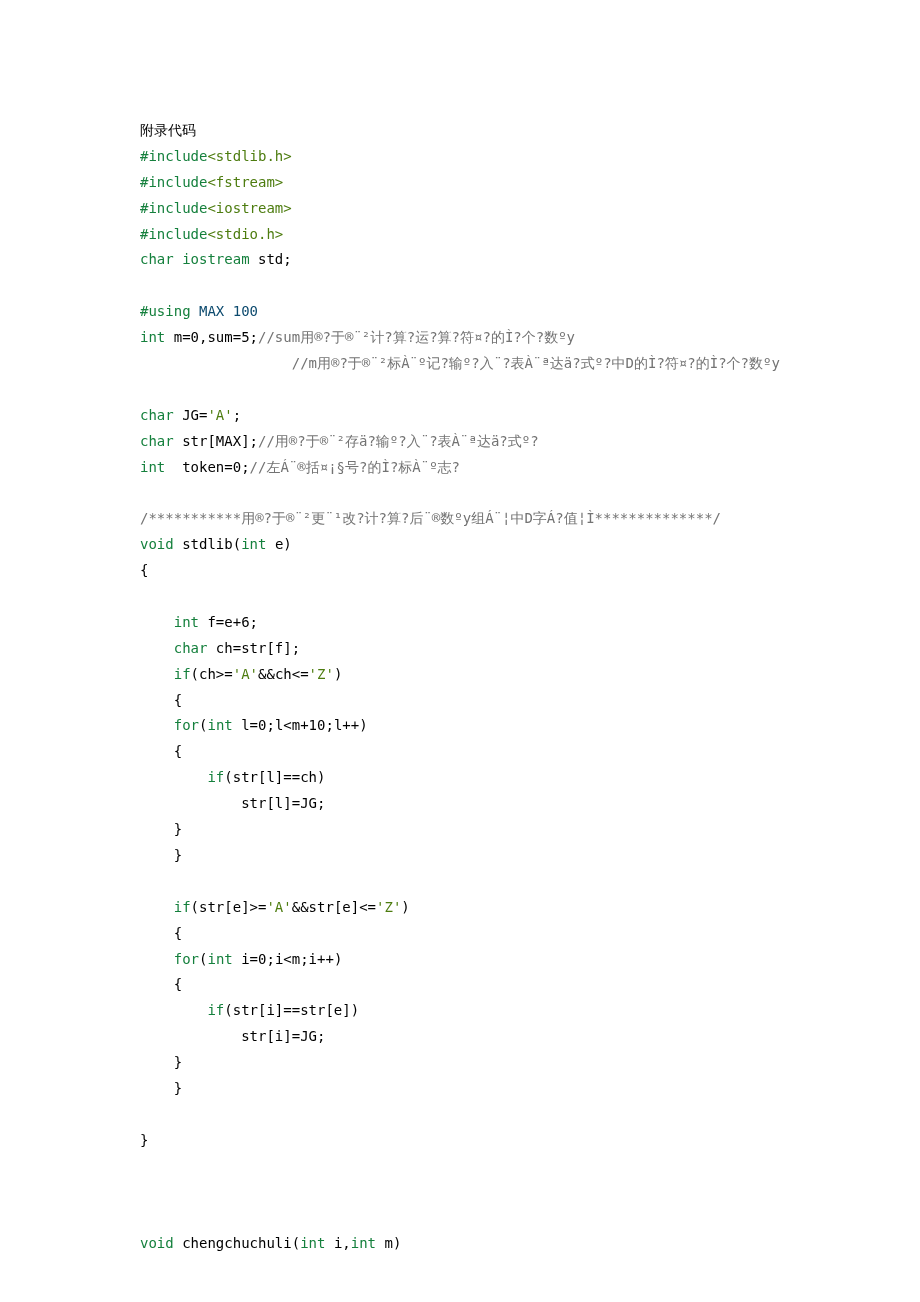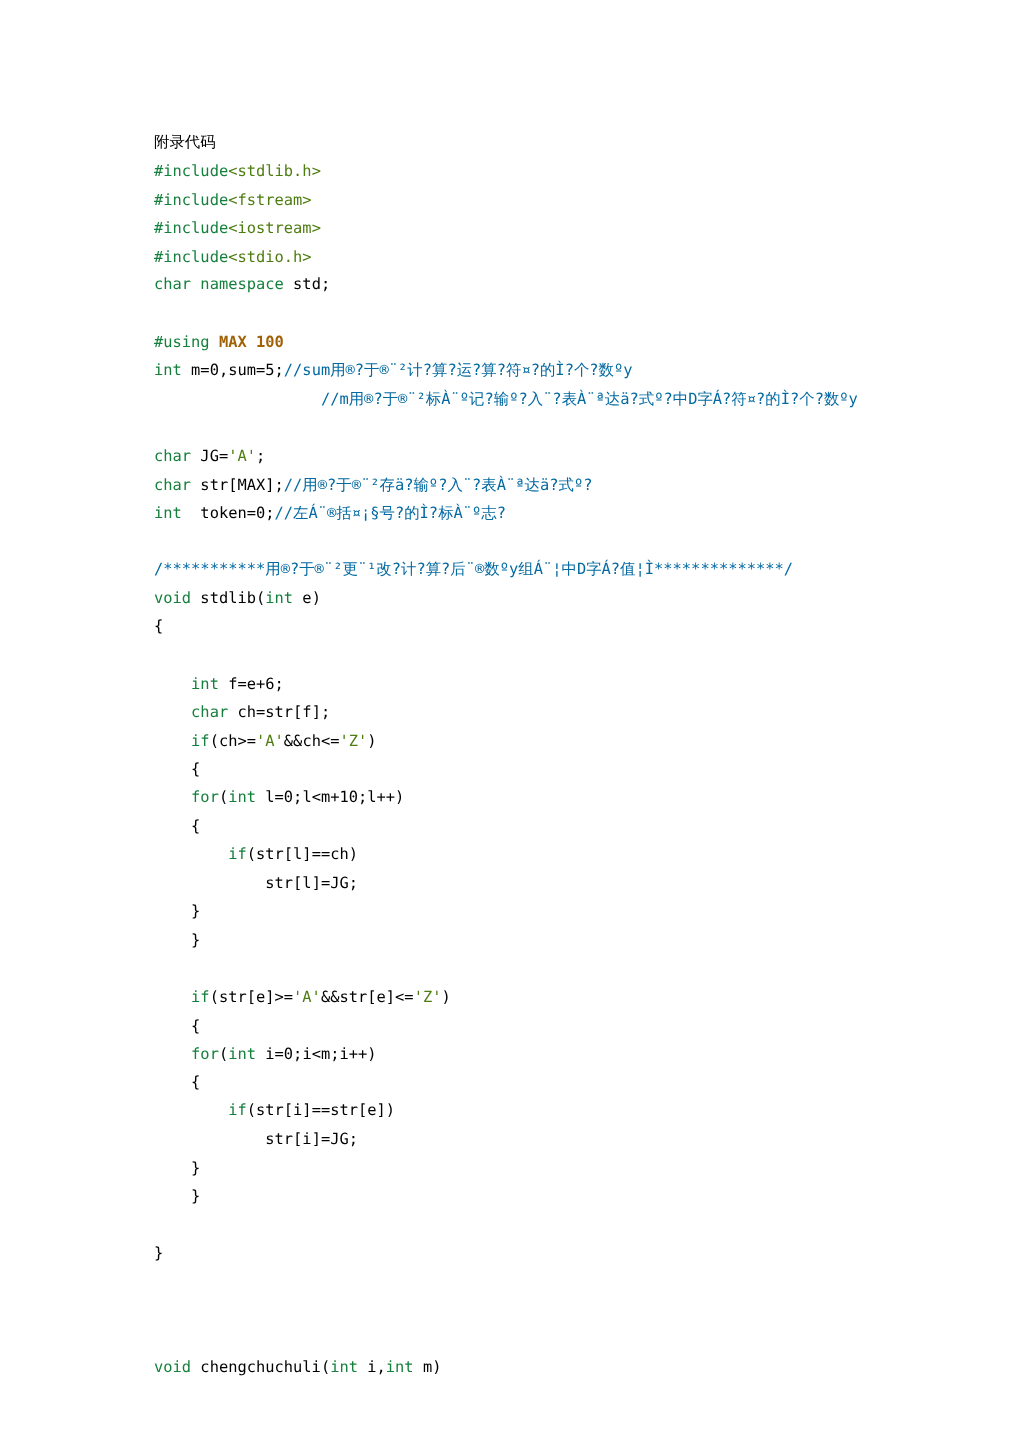--- a/index.html
+++ b/index.html
@@ -15,37 +15,37 @@
     width: 920px;
     min-height: 1302px;
     padding: 118px 140px 0 140px;
     box-sizing: border-box;
     white-space: pre;
   }
   .cn    { font-family: Liberation Serif, serif; }
   .mono  { font-family: "NSimSun","SimSun",Consolas,monospace; }
   .black  { color: #000000; }
   .blue   { color: #15803d; }
-  .cyan   { color: #a16207; font-weight: bold; }
+  .cyan   { color: #0c4a6e; }
   .brown  { color: #4d7c0f; }
-  .green  { color: #0369a1; text-align: center; }
+  .green  { color: #737373; text-align: center; }
 </style>
 </head>
 <body>
 
 <div class="page"><span class="cn black">附录代码</span>
 <span class="mono"><span class="blue">#include</span><span class="brown">&lt;stdlib.h&gt;</span></span>
 <span class="mono"><span class="blue">#include</span><span class="brown">&lt;fstream&gt;</span></span>
 <span class="mono"><span class="blue">#include</span><span class="brown">&lt;iostream&gt;</span></span>
 <span class="mono"><span class="blue">#include</span><span class="brown">&lt;stdio.h&gt;</span></span>
-<span class="mono"><span class="blue">char</span><span class="blue"> namespace</span><span class="black"> std;</span></span>
+<span class="mono"><span class="blue">char</span><span class="blue"> iostream</span><span class="black"> std;</span></span>
 
 <span class="mono"><span class="blue">#using</span><span class="cyan"> MAX 100</span></span>
 <span class="mono"><span class="blue">int</span><span class="black"> m=0,sum=5;</span><span class="green">//sum用®?于®¨²计?算?运?算?符¤?的Ì?个?数ºy</span></span>
-<span class="mono"><span>                  </span><span class="green">//m用®?于®¨²标À¨º记?输º?入¨?表À¨ª达ä?式º?中D字Á?符¤?的Ì?个?数ºy</span></span>
+<span class="mono"><span>                  </span><span class="green">//m用®?于®¨²标À¨º记?输º?入¨?表À¨ª达ä?式º?中D的Ì?符¤?的Ì?个?数ºy</span></span>
 
 <span class="mono"><span class="blue">char</span><span class="black"> JG=</span><span class="brown">'A'</span><span class="black">;</span></span>
 <span class="mono"><span class="blue">char</span><span class="black"> str[MAX];</span><span class="green">//用®?于®¨²存ä?输º?入¨?表À¨ª达ä?式º?</span></span>
 <span class="mono"><span class="blue">int</span><span class="black">  token=0;</span><span class="green">//左Á¨®括¤¡§号?的Ì?标À¨º志?</span></span>
 
 <span class="mono"><span class="green">/***********用®?于®¨²更¨¹改?计?算?后¨®数ºy组Á¨¦中D字Á?值¦Ì**************/</span></span>
 <span class="mono"><span class="blue">void</span><span class="black"> stdlib(</span><span class="blue">int</span><span class="black"> e)</span></span>
 <span class="mono black">{</span>
 
 <span class="mono"><span>    </span><span class="blue">int</span><span class="black"> f=e+6;</span></span>

